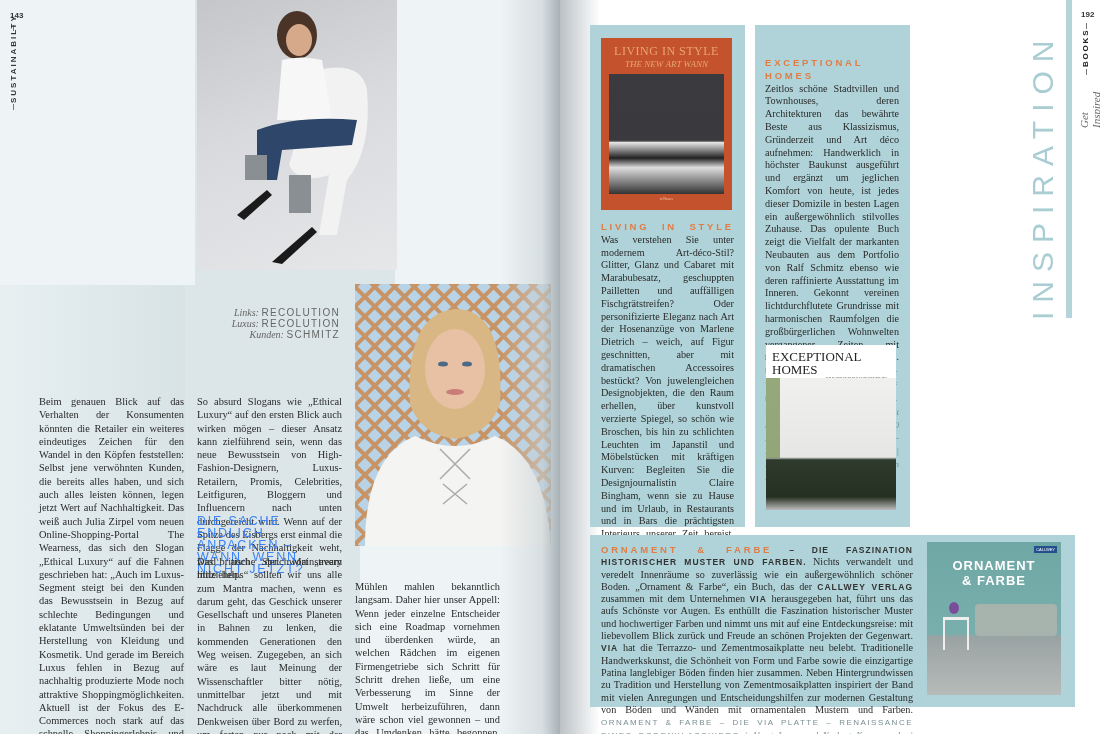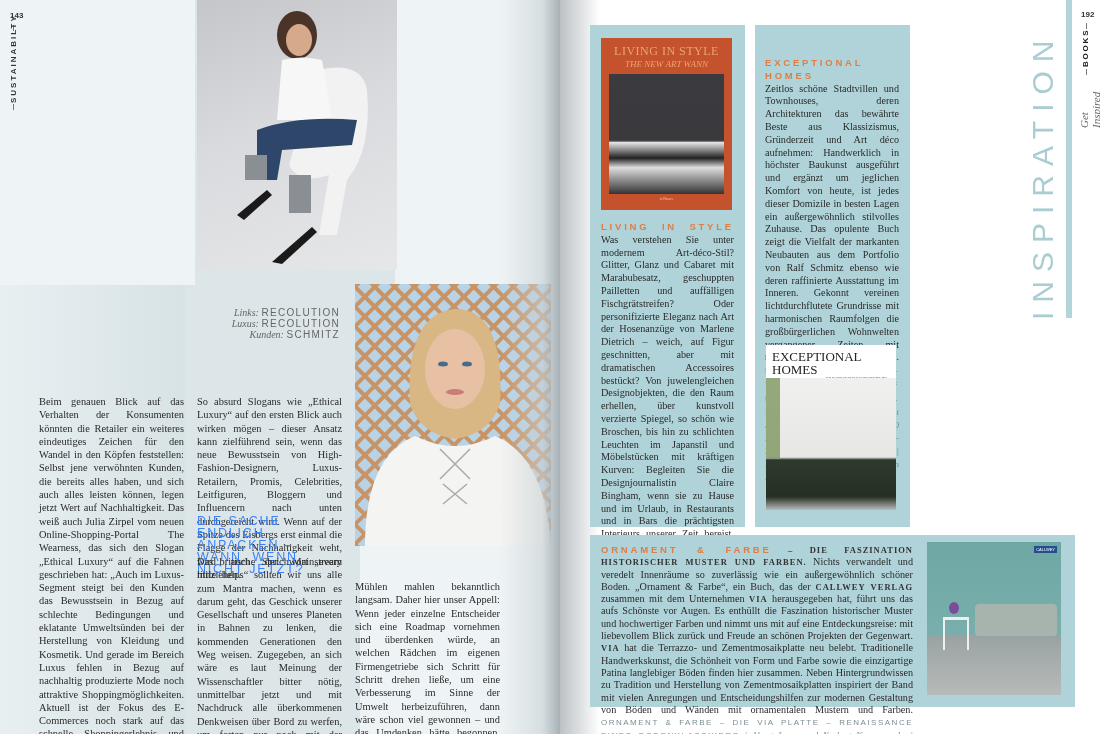--- a/index.html
+++ b/index.html
@@ -20,21 +20,21 @@
   .credit{font-size:10px;text-align:right;line-height:11px;color:#666;}
   .credit i{font-family:"Liberation Serif",serif;}
   .credit span.cap{font-family:"Liberation Sans",sans-serif;letter-spacing:1.3px;}
   .subhead{font-family:"Liberation Sans",sans-serif;font-size:12.5px;line-height:12px;letter-spacing:1.8px;color:#3b82f6;}
   
   .page-right{left:560px;top:0;width:540px;height:734px;background:#fff;}
   .box{background:#afd3d8;}
   .book-head{font-family:"Liberation Sans",sans-serif;font-weight:bold;letter-spacing:2.8px;color:#e07d45;font-size:9.5px;}
   .meta-caps{font-family:"Liberation Sans",sans-serif;letter-spacing:1.5px;color:#7a8f93;font-size:8px;}
   .meta-ital{font-style:italic;color:#7a8f93;font-size:9px;}
-  .small-caps-dark{font-family:Liberation Serif, serif;letter-spacing:1px;font-size:8.5px;font-weight:bold;color:#333;}
+  .small-caps-dark{font-family:Liberation Sans, sans-serif;letter-spacing:1px;font-size:8.5px;font-weight:bold;color:#333;}
   .insp{font-family:"Liberation Sans",sans-serif;font-size:30px;letter-spacing:9px;color:#a9cdd2;writing-mode:vertical-rl;transform:rotate(180deg);}
   .sidebar-bar{background:#b3d4d8;}
   .books-tab{font-family:"Liberation Sans",sans-serif;font-size:8px;font-weight:bold;letter-spacing:1.8px;color:#222;writing-mode:vertical-rl;transform:rotate(180deg);}
   .get-insp{font-style:italic;font-size:11px;color:#666;writing-mode:vertical-rl;transform:rotate(180deg);}
 </style>
 </head>
 <body>
 
 <div class="abs page-left"></div>
 <div class="abs left-strip"></div>
@@ -137,16 +137,20 @@
 <div class="abs insp" style="left:1026px;top:40px;height:280px;">INSPIRATION</div>
 
 <div class="abs box" style="left:590px;top:535px;width:485px;height:172px;"></div>
 <div class="abs body-text" style="left:601px;top:544px;width:312px;font-size:10.2px;line-height:12.3px;">
   <span class="book-head">ORNAMENT &amp; FARBE</span><span class="small-caps-dark"> – DIE FASZINATION HISTORISCHER MUSTER UND FARBEN.</span><span> Nichts verwandelt und veredelt Innenräume so zuverlässig wie ein außergewöhnlich schöner Boden. „Ornament &amp; Farbe“, ein Buch, das der </span><span class="small-caps-dark">CALLWEY VERLAG</span><span> zusammen mit dem Unternehmen </span><span class="small-caps-dark">VIA</span><span> herausgegeben hat, führt uns das aufs Schönste vor Augen. Es enthüllt die Faszination historischer Muster und hochwertiger Farben und nimmt uns mit auf eine Entdeckungsreise: mit liebevollem Blick zurück und Freude an schönen Projekten der Gegenwart. </span><span class="small-caps-dark">VIA</span><span> hat die Terrazzo- und Zementmosaikplatte neu belebt. Traditionelle Handwerkskunst, die Schönheit von Form und Farbe sowie die einzigartige Patina langlebiger Böden finden hier zusammen. Neben Hintergrundwissen zu Tradition und Herstellung von Zementmosaikplatten inspiriert der Band mit vielen Anregungen und Entscheidungshilfen zur modernen Gestaltung von Böden und Wänden mit ornamentalen Mustern und Farben.</span>
   <span class="meta-caps">ORNAMENT &amp; FARBE – DIE VIA PLATTE – RENAISSANCE EINES BODENKLASSIKERS</span>
   <span class="meta-ital">| Almut Lager und Norbert Kummermehr | CALLWEY | 26 x 28 cm | gebunden | 240 Seiten | mit 300 Farbfotos | 49,95 Euro | ISBN: 978-3-7667-2281-2</span>
 </div>
 <div class="abs" style="left:927px;top:542px;width:134px;height:153px;background:linear-gradient(180deg,#6fa7a5 0%,#78afad 60%,#9aa3a3 62%,#b7bbb9 100%);">
   <div style="position:absolute;right:4px;top:4px;background:#244f8c;color:#fff;font-family:'Liberation Sans',sans-serif;font-size:4px;padding:1px 2px;">CALLWEY</div>
+  <div style="font-family:'Liberation Sans',sans-serif;color:#fff;font-size:13px;font-weight:bold;text-align:center;margin-top:16px;letter-spacing:1px;line-height:15px;">
+    <div>ORNAMENT</div>
+    <div>&amp; FARBE</div>
+  </div>
   <div style="position:absolute;left:48px;top:62px;width:82px;height:32px;background:#a7b3ad;border-radius:4px;"></div>
   <div style="position:absolute;left:16px;top:75px;width:22px;height:30px;border-top:3px solid #eee;border-left:2px solid #eee;border-right:2px solid #eee;"></div>
   <div style="position:absolute;left:22px;top:60px;width:10px;height:12px;background:#7a4d9a;border-radius:50%;"></div>
 </div>
 
 </body></html>

